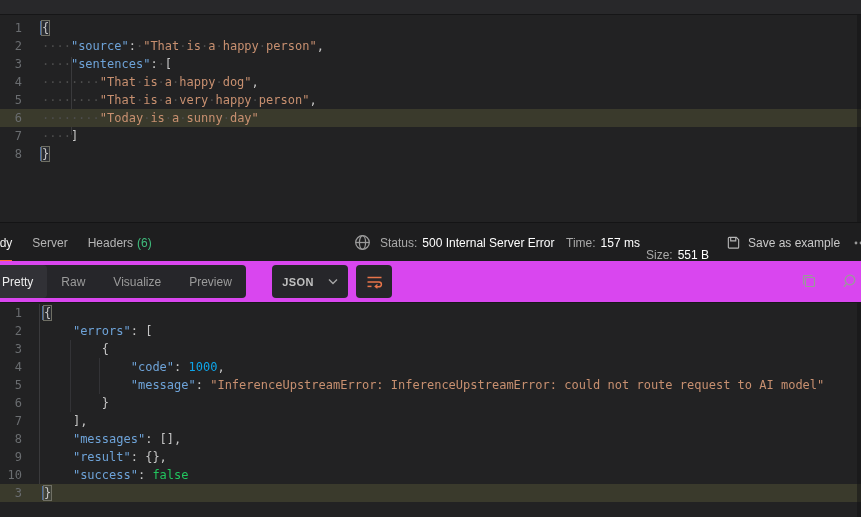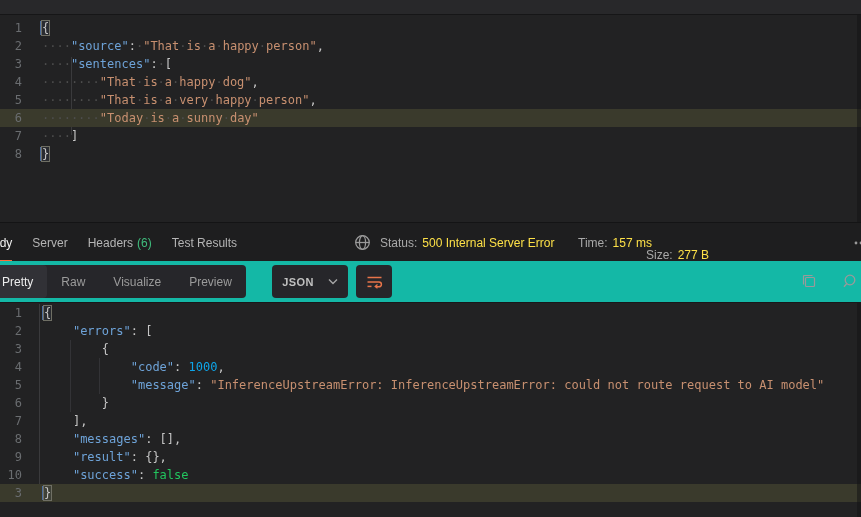--- a/index.html
+++ b/index.html
@@ -34,25 +34,25 @@
   .edge-strip{position:absolute;right:0;top:0;bottom:0;width:4px;background:rgba(20,20,21,0.55);}
   
   .meta-bar{position:absolute;left:0;top:222px;width:861px;height:39px;background:#1e1e1f;border-top:1px solid #141415;border-bottom:1px solid #161617;font-size:12px;}
   .tabs{position:absolute;left:0;top:0;height:100%;display:flex;gap:20px;align-items:center;}
   .tab{position:relative;height:100%;display:flex;align-items:center;color:#b5b5b5;cursor:pointer;white-space:nowrap;}
   .tab:first-child{margin-left:-15px;}
   .tab.active{color:#f2f2f2;}
   .tab.active::after{content:"";position:absolute;left:0;right:0;bottom:0;height:2px;background:#ff6c37;}
   .tab .count{color:#3fbd7d;margin-left:4px;}
   .meta-item{position:absolute;top:0;height:100%;display:flex;align-items:center;white-space:nowrap;color:#a9a9a9;}
-  .meta-item .val{color:#fde047;margin-left:5px;}
+  .meta-item .val{color:#ffffff;margin-left:5px;}
   .icon{display:inline-block;line-height:0;}
   .save-btn{color:#c9c9c9;cursor:pointer;}
   
-  .toolbar{position:absolute;left:0;top:261px;width:861px;height:41px;background:#14b8a6;font-size:12px;text-align:right;}
+  .toolbar{position:absolute;left:0;top:261px;width:861px;height:41px;background:#d946ef;font-size:12px;text-align:right;}
   .segGroup{position:absolute;left:-12px;top:4px;height:33px;background:#26262a;border-radius:4px;display:flex;align-items:stretch;}
   .seg{display:flex;align-items:center;padding:0 14px;color:#9b9b9b;border-radius:4px;cursor:pointer;white-space:nowrap;}
   .seg.active{background:#313136;color:#ededed;}
   .dd{position:absolute;left:272px;top:4px;width:76px;height:33px;background:#26262a;border-radius:4px;display:flex;align-items:center;justify-content:center;gap:14px;color:#c0c0c0;font-weight:bold;font-size:11px;letter-spacing:.4px;cursor:pointer;}
   .wrap-btn{position:absolute;left:356px;top:4px;width:36px;height:33px;background:#26262a;border-radius:4px;display:flex;align-items:center;justify-content:center;cursor:pointer;}
   .tool-icon{position:absolute;top:12px;cursor:pointer;}
 </style>
 </head>
 <body>
 
@@ -104,48 +104,54 @@
         <div class="tab active">
           <span>Body</span>
         </div>
         <div class="tab">
           <span>Server</span>
         </div>
         <div class="tab">
           <span>Headers</span>
           <span class="count">(6)</span>
         </div>
-        <div class="tab">
-          <span>Test Results</span>
-        </div>
       </div>
 
     <div class="meta-item" style="left:354px;">
       <span class="icon">
         <svg width="17" height="17" viewBox="0 0 16 16" fill="none" stroke="#9a9a9a" stroke-width="1.2">
           <circle cx="8" cy="8" r="6.4"></circle>
             <ellipse cx="8" cy="8" rx="2.9" ry="6.4"></ellipse>
           <line x1="1.6" y1="8" x2="14.4" y2="8"></line>
         </svg>
       </span>
     </div>
 
     <div class="meta-item" style="left:380px;align-items:center;">
       <span>Status:</span>
       <span class="val">500 Internal Server Error</span>
     </div>
-    <div class="meta-item" style="left:566px;margin-left:12px;">
+    <div class="meta-item" style="left:566px;">
       <span>Time:</span>
       <span class="val">157 ms</span>
     </div>
     <div class="meta-item" style="left:646px;align-items:flex-end;">
       <span>Size:</span>
-      <span class="val">277 B</span>
-    </div>
-
+      <span class="val">551 B</span>
+    </div>
+
+    <div class="meta-item save-btn" style="left:726px;">
+      <span class="icon" style="margin-right:7px;">
+        <svg width="15" height="15" viewBox="0 0 16 16" fill="none" stroke="#b5b5b5" stroke-width="1.2">
+          <path d="M2.5 3.5 a1 1 0 0 1 1-1 h7.5 l2.5 2.5 v8 a1 1 0 0 1 -1 1 h-9 a1 1 0 0 1 -1-1 z"></path>
+          <path d="M5 2.8 v3.4 h5.4 v-3.2"></path>
+        </svg>
+      </span>
+      <span>Save as example</span>
+    </div>
 
     <div class="meta-item" style="left:853px;">
       <span class="icon">
         <svg width="16" height="16" viewBox="0 0 16 16" fill="#9a9a9a">
           <circle cx="3" cy="8" r="1.4"></circle>
             <circle cx="8" cy="8" r="1.4"></circle>
             <circle cx="13" cy="8" r="1.4"></circle>
         </svg>
       </span>
     </div>

